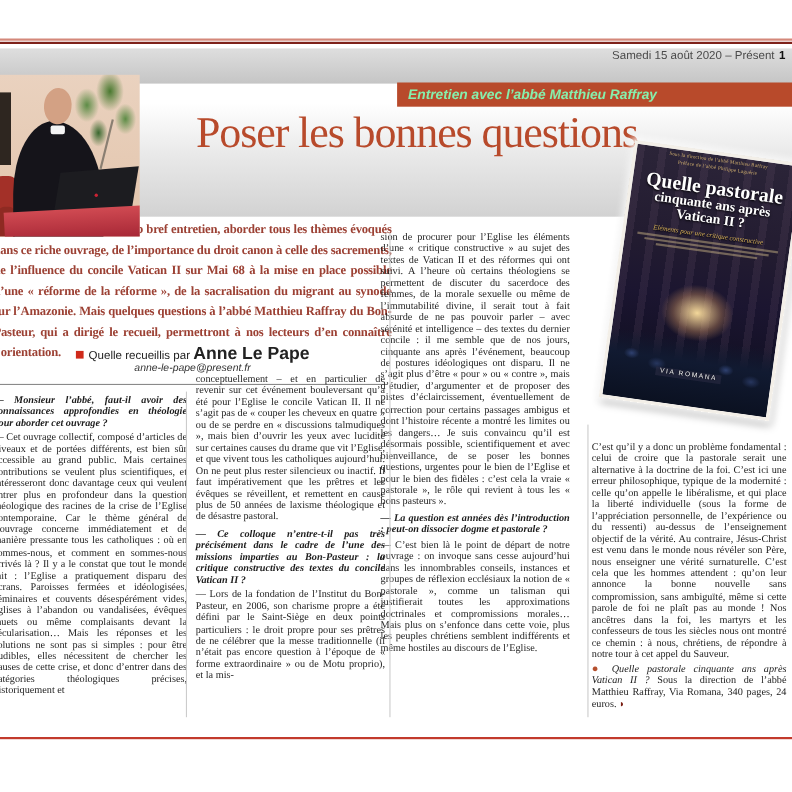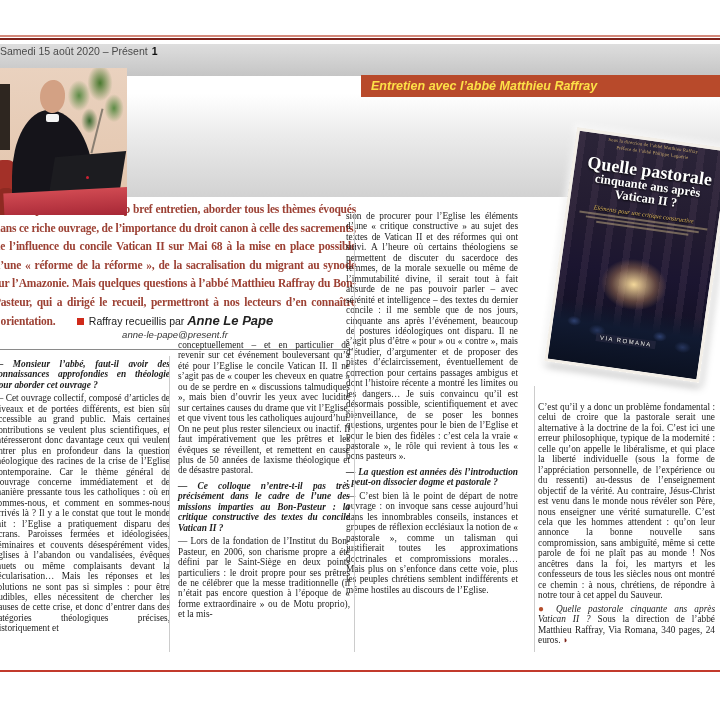--- a/index.html
+++ b/index.html
@@ -4,25 +4,25 @@
 <style>
   html,body{margin:0;padding:0;width:720px;height:720px;overflow:hidden;background:#ffffff;}
   body{font-family:"Liberation Serif", serif;position:relative;}
   .abs{position:absolute;}
 
   
   #rule-pink{top:35px;left:0;width:720px;height:2px;background:#d4887a;}
   #rule-dark{top:38px;left:0;width:720px;height:2px;background:#7e211a;}
   #datebar{top:44px;left:0;width:720px;height:32px;background:linear-gradient(180deg,#dedede,#c5c5c5);
            font-family:"Liberation Sans",sans-serif;font-size:10.5px;color:#4a4a4a;
-           line-height:15px;padding-right:6px;box-sizing:border-box;}
+           text-align:right;line-height:15px;padding-right:6px;box-sizing:border-box;}
   #datebar b{color:#111;margin-left:4px;}
 
   
-  #kicker{top:75px;left:361px;width:359px;height:22px;background:#b84a2b;color:#fde047;
+  #kicker{top:75px;left:361px;width:359px;height:22px;background:#b84a2b;color:#86efac;
           font-family:"Liberation Sans",sans-serif;font-style:italic;font-weight:bold;
           font-size:12.5px;line-height:22px;padding-left:10px;box-sizing:border-box;z-index:6;}
 
   
   #headline-box{top:94px;left:108px;width:612px;height:103px;
                 background:linear-gradient(180deg,#ffffff 0%,#e9e9e9 45%,#d2d2d2 100%);z-index:1;}
   #headline-box .hl{width:100%;text-align:center;padding-right:70px;box-sizing:border-box;
                     font-size:40px;letter-spacing:-1px;line-height:49px;white-space:nowrap;}
   #hl1{color:#b84a2b;margin-top:2px;}
   #hl2{color:#33343a;}
@@ -74,21 +74,21 @@
   #book .publisher{position:absolute;left:50%;bottom:24px;transform:translateX(-50%);
         font-family:"Liberation Sans",sans-serif;font-size:6px;letter-spacing:1.5px;color:#f2f2f2;
         background:rgba(45,45,70,.55);padding:1px 4px;text-shadow:0 0 2px #000;white-space:nowrap;}
 
   
   #lede{left:-6px;top:200px;width:362px;font-weight:bold;font-size:11.5px;line-height:18.6px;
         letter-spacing:-.2px;color:#9c4134;text-align:justify;}
   #byline{left:-6px;top:313px;width:362px;text-align:center;font-family:"Liberation Sans",sans-serif;
           font-size:10.5px;color:#222;}
   #byline .sq{display:inline-block;width:7px;height:7px;background:#cf2a1a;margin-right:5px;}
-  #byline b{font-size:13px;font-style:italic;}
+  #byline b{font-size:16px;}
   #byline-email{left:-6px;top:329px;width:362px;text-align:center;font-style:italic;
           font-family:"Liberation Sans",sans-serif;font-size:9.5px;color:#333;}
   #byline-rule{left:0;top:349px;width:352px;height:1px;background:#8a8a8a;}
 
   
   .col{position:absolute;color:#1c1c1c;}
   .col p{font-size:9.3px;line-height:10.45px;margin:0 0 3px 0;text-align:justify;}
   .col p.q{font-weight:bold;font-style:italic;margin-top:5px;}
   #col1{left:-6px;top:354px;width:176px;}
   #col2{left:178px;top:340px;width:172px;}
@@ -106,20 +106,21 @@
   #bottom-rule{top:670px;left:0;width:720px;height:2px;background:#c23a2c;}
 </style>
 </head>
 <body>
 
 <div class="abs" id="rule-pink"></div>
 <div class="abs" id="rule-dark"></div>
 <div class="abs" id="datebar"><span>Samedi 15 août 2020 – Présent</span><b>1</b></div>
 
 <div class="abs" id="headline-box">
+  <div class="hl" id="hl1">Poser les bonnes questions</div>
 </div>
 
 <div class="abs" id="kicker">Entretien avec l’abbé Matthieu Raffray</div>
 
 <div class="abs" id="photo">
   <div class="dark-door"></div>
   <div class="chair1"></div>
   <div class="chair2"></div>
   <div class="plant"></div>
   <div class="mic"></div>
@@ -143,21 +144,21 @@
     <div class="bc-line" style="width:76%;"></div>
     <div class="bc-line" style="width:62%;"></div>
   </div>
   <div class="congregation"></div>
   <div class="publisher">VIA ROMANA</div>
 </div>
 
 <div class="abs" id="lede">Nous ne pouvons, en un trop bref entretien, aborder tous les thèmes évoqués dans ce riche ouvrage, de l’importance du droit canon à celle des sacrements, de l’influence du concile Vatican II sur Mai 68 à la mise en place possible d’une « réforme de la réforme », de la sacralisation du migrant au synode sur l’Amazonie. Mais quelques questions à l’abbé Matthieu Raffray du Bon-Pasteur, qui a dirigé le recueil, permettront à nos lecteurs d’en connaître l’orientation.</div>
 
 <div class="abs" id="byline">
-  <span class="sq"></span><span>Raffray recueillis par</span> <b>Anne Le Pape</b>
+  <span class="sq"></span><span>Quelle recueillis par</span> <b>Anne Le Pape</b>
 </div>
 <div class="abs" id="byline-email">anne-le-pape@present.fr</div>
 <div class="abs" id="byline-rule"></div>
 
 <div class="col" id="col1">
   <p class="q">— Monsieur l’abbé, faut-il avoir des connaissances approfondies en théologie pour aborder cet ouvrage ?</p>
   <p class="a">— Cet ouvrage collectif, composé d’articles de niveaux et de portées différents, est bien sûr accessible au grand public. Mais certaines contributions se veulent plus scientifiques, et intéresseront donc davantage ceux qui veulent entrer plus en profondeur dans la question théologique des racines de la crise de l’Eglise contemporaine. Car le thème général de l’ouvrage concerne immédiatement et de manière pressante tous les catholiques : où en sommes-nous, et comment en sommes-nous arrivés là ? Il y a le constat que tout le monde fait : l’Eglise a pratiquement disparu des écrans. Paroisses fermées et idéologisées, séminaires et couvents désespérément vides, églises à l’abandon ou vandalisées, évêques muets ou même complaisants devant la sécularisation… Mais les réponses et les solutions ne sont pas si simples : pour être audibles, elles nécessitent de chercher les causes de cette crise, et donc d’entrer dans des catégories théologiques précises, historiquement et</p>
 </div>
 
 <div class="col" id="col2">

